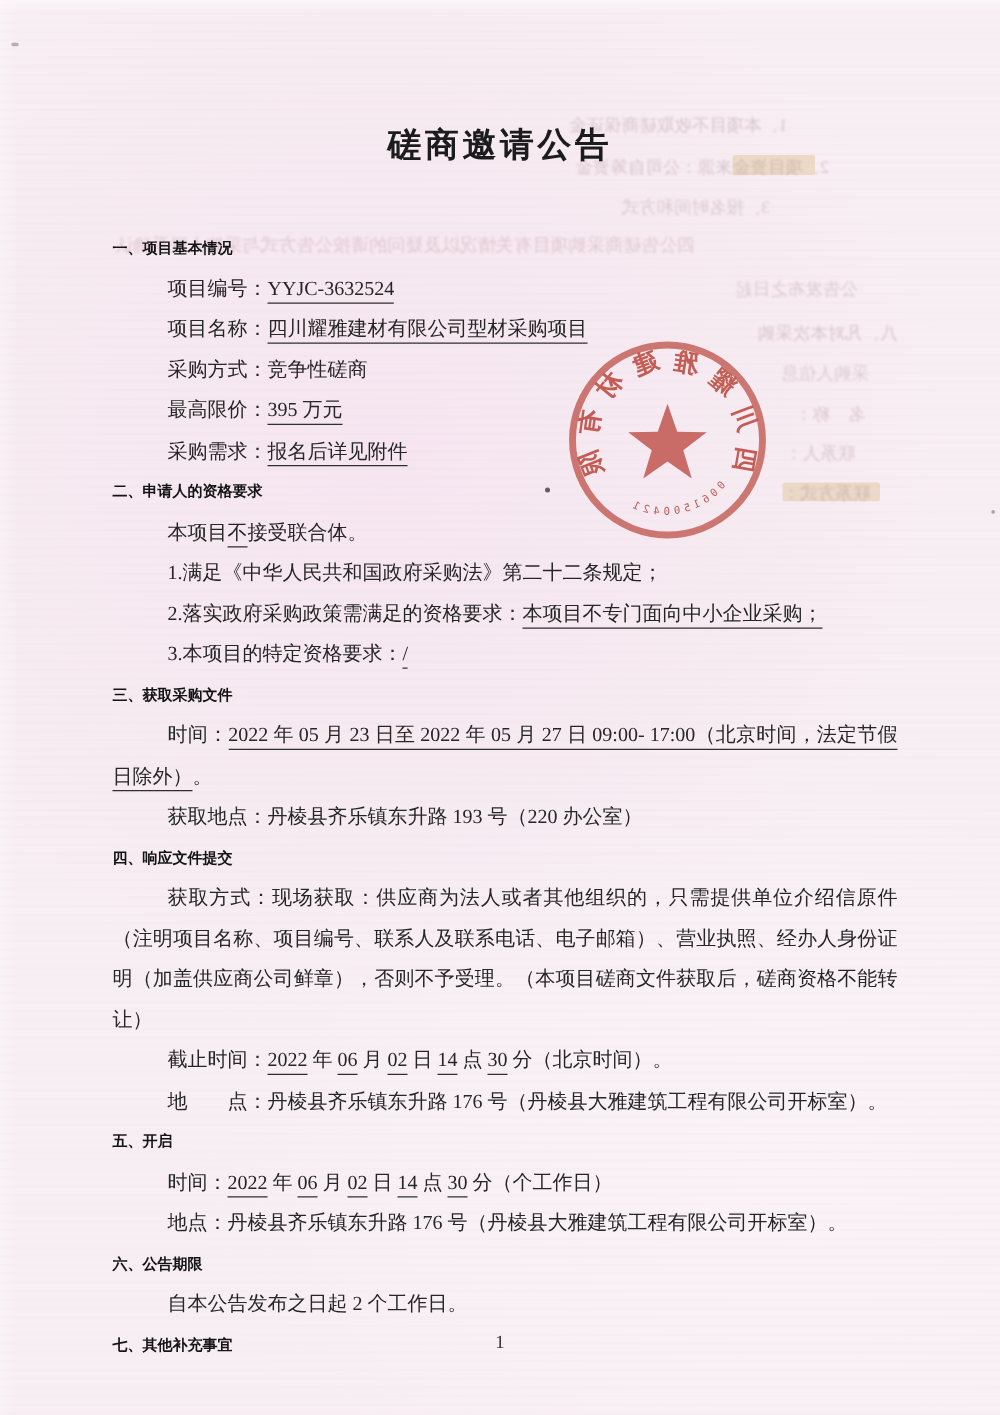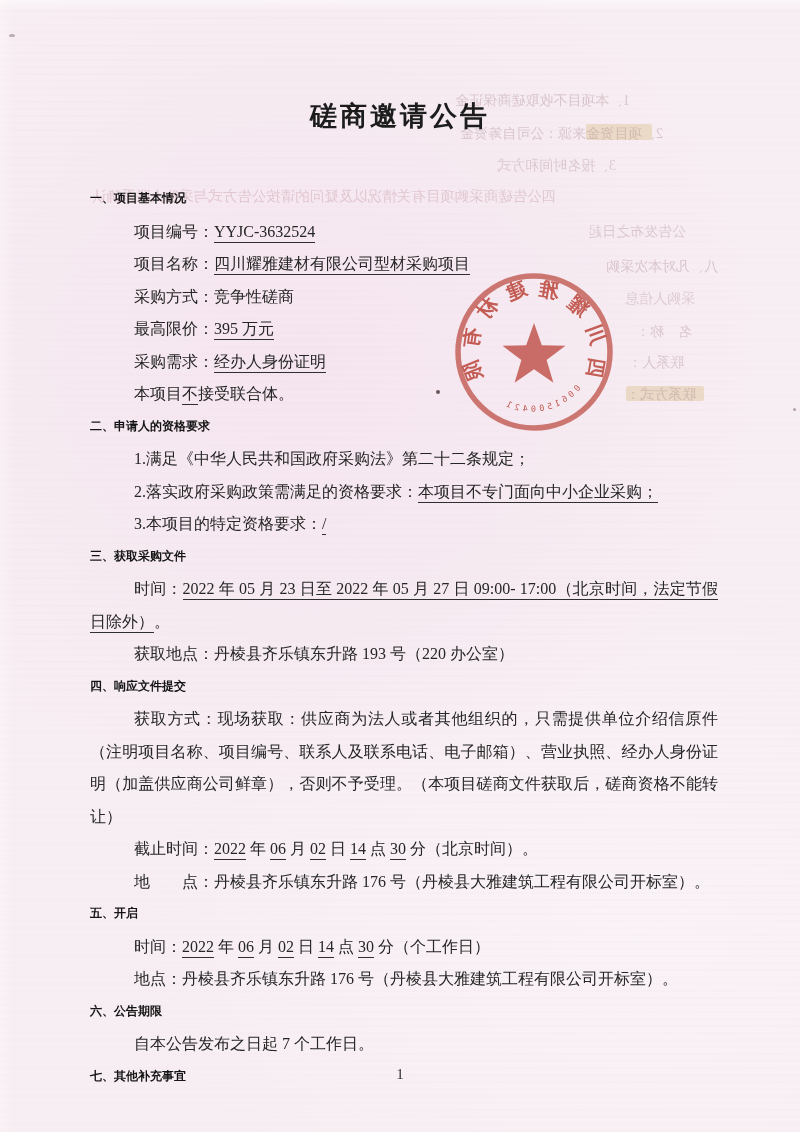--- a/index.html
+++ b/index.html
@@ -97,36 +97,36 @@
   </svg>
 
   <h1 class="title">磋商邀请公告</h1>
 
   <div class="content">
       <div class="line heading"><span>一、项目基本情况</span></div>
       <div class="line item"><span>项目编号：</span><span class="u">YYJC-3632524</span></div>
       <div class="line item"><span>项目名称：</span><span class="u">四川耀雅建材有限公司型材采购项目</span></div>
       <div class="line item"><span>采购方式：竞争性磋商</span></div>
       <div class="line item"><span>最高限价：</span><span class="u">395 万元</span></div>
-      <div class="line item"><span>采购需求：</span><span class="u">经办人身份证明</span></div>
+      <div class="line item"><span>采购需求：</span><span class="u">报名后详见附件</span></div>
+      <div class="line heading"><span>二、申请人的资格要求</span></div>
       <div class="line item"><span>本项目</span><span class="u">不</span><span>接受联合体。</span></div>
-      <div class="line heading"><span>二、申请人的资格要求</span></div>
       <div class="line item"><span>1.满足《中华人民共和国政府采购法》第二十二条规定；</span></div>
       <div class="line para"><span>2.落实政府采购政策需满足的资格要求：</span><span class="u">本项目不专门面向中小企业采购；</span></div>
       <div class="line item"><span>3.本项目的特定资格要求：</span><span class="u">/</span></div>
       <div class="line heading"><span>三、获取采购文件</span></div>
       <div class="line para"><span>时间：</span><span class="u">2022 年 05 月 23 日至 2022 年 05 月 27 日 09:00- 17:00（北京时间，法定节假日除外）</span><span>。</span></div>
       <div class="line item"><span>获取地点：丹棱县齐乐镇东升路 193 号（220 办公室）</span></div>
       <div class="line heading"><span>四、响应文件提交</span></div>
       <div class="line para"><span>获取方式：现场获取：供应商为法人或者其他组织的，只需提供单位介绍信原件（注明项目名称、项目编号、联系人及联系电话、电子邮箱）、营业执照、经办人身份证明（加盖供应商公司鲜章），否则不予受理。（本项目磋商文件获取后，磋商资格不能转让）</span></div>
       <div class="line item"><span>截止时间：</span><span class="u">2022</span><span> 年 </span><span class="u">06</span><span> 月 </span><span class="u">02</span><span> 日 </span><span class="u">14</span><span> 点 </span><span class="u">30</span><span> 分（北京时间）。</span></div>
       <div class="line item"><span>地　　点：丹棱县齐乐镇东升路 176 号（丹棱县大雅建筑工程有限公司开标室）。</span></div>
       <div class="line heading"><span>五、开启</span></div>
       <div class="line item"><span>时间：</span><span class="u">2022</span><span> 年 </span><span class="u">06</span><span> 月 </span><span class="u">02</span><span> 日 </span><span class="u">14</span><span> 点 </span><span class="u">30</span><span> 分（个工作日）</span></div>
       <div class="line item"><span>地点：丹棱县齐乐镇东升路 176 号（丹棱县大雅建筑工程有限公司开标室）。</span></div>
       <div class="line heading"><span>六、公告期限</span></div>
-      <div class="line item"><span>自本公告发布之日起 7 个工作日。</span></div>
+      <div class="line item"><span>自本公告发布之日起 2 个工作日。</span></div>
       <div class="line heading"><span>七、其他补充事宜</span></div>
     </div>
 
   <div class="page-number">1</div>
 
 </div>
 
 </body></html>

